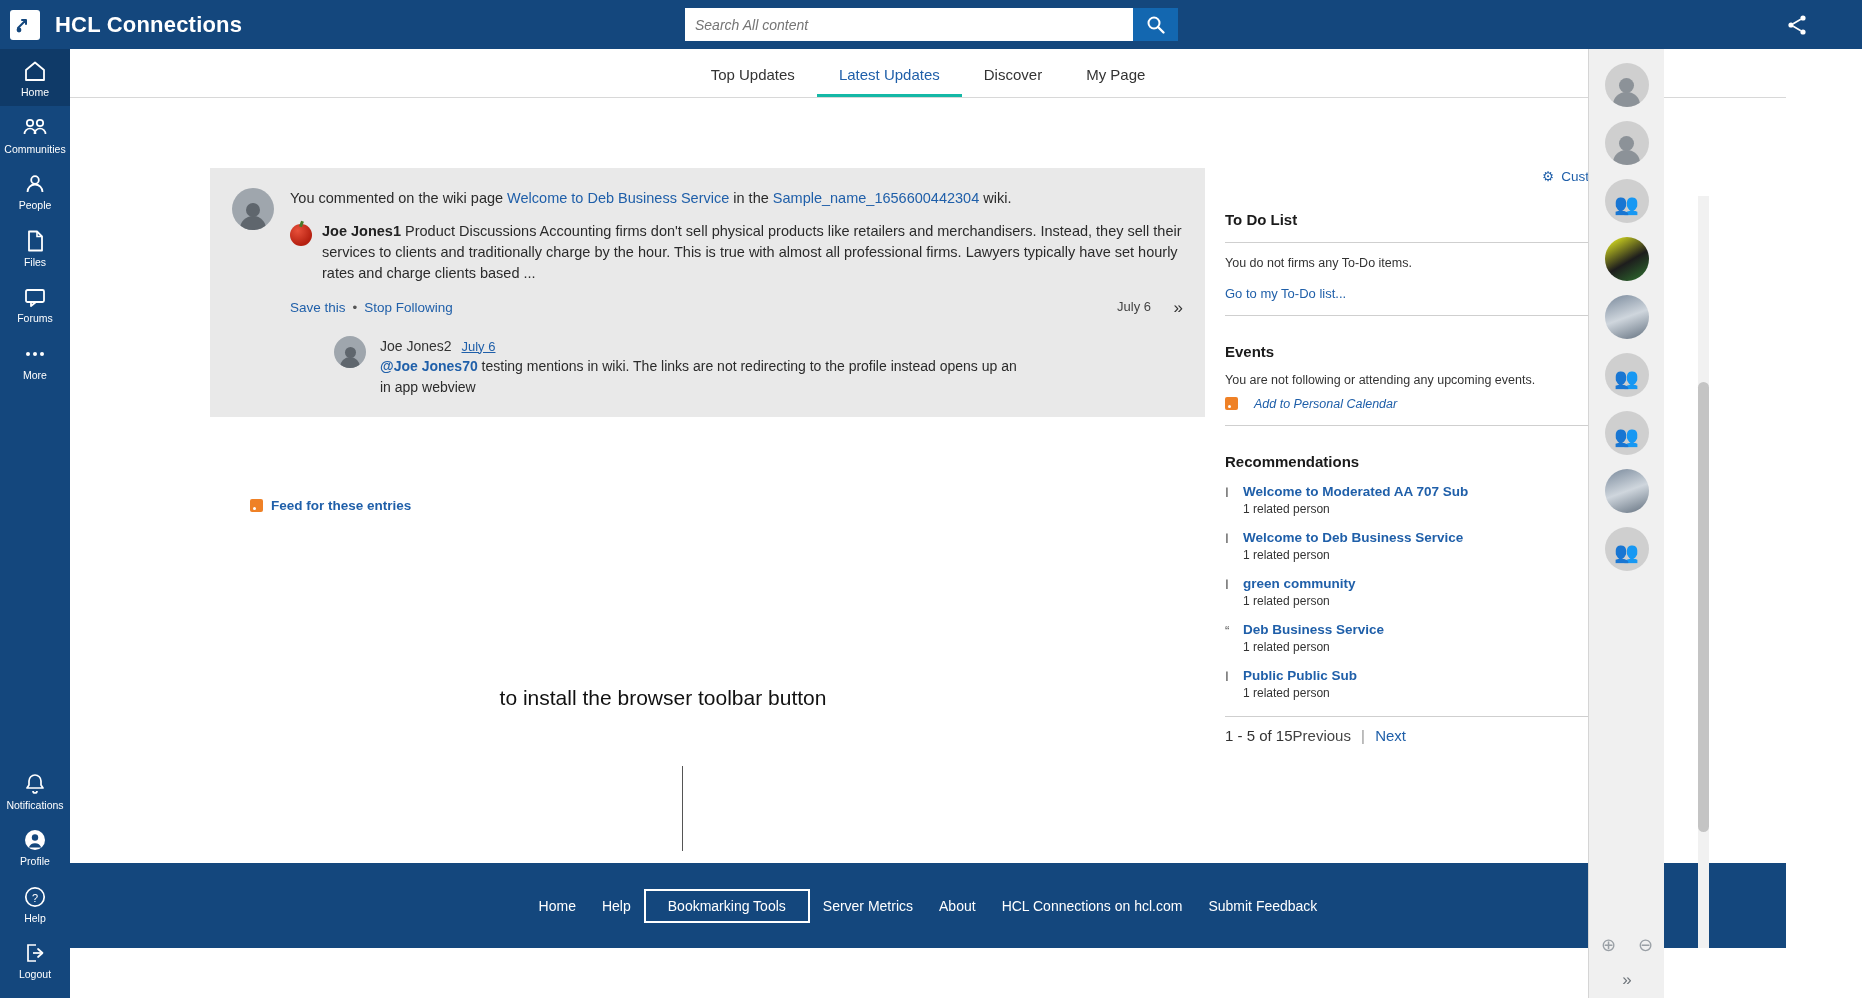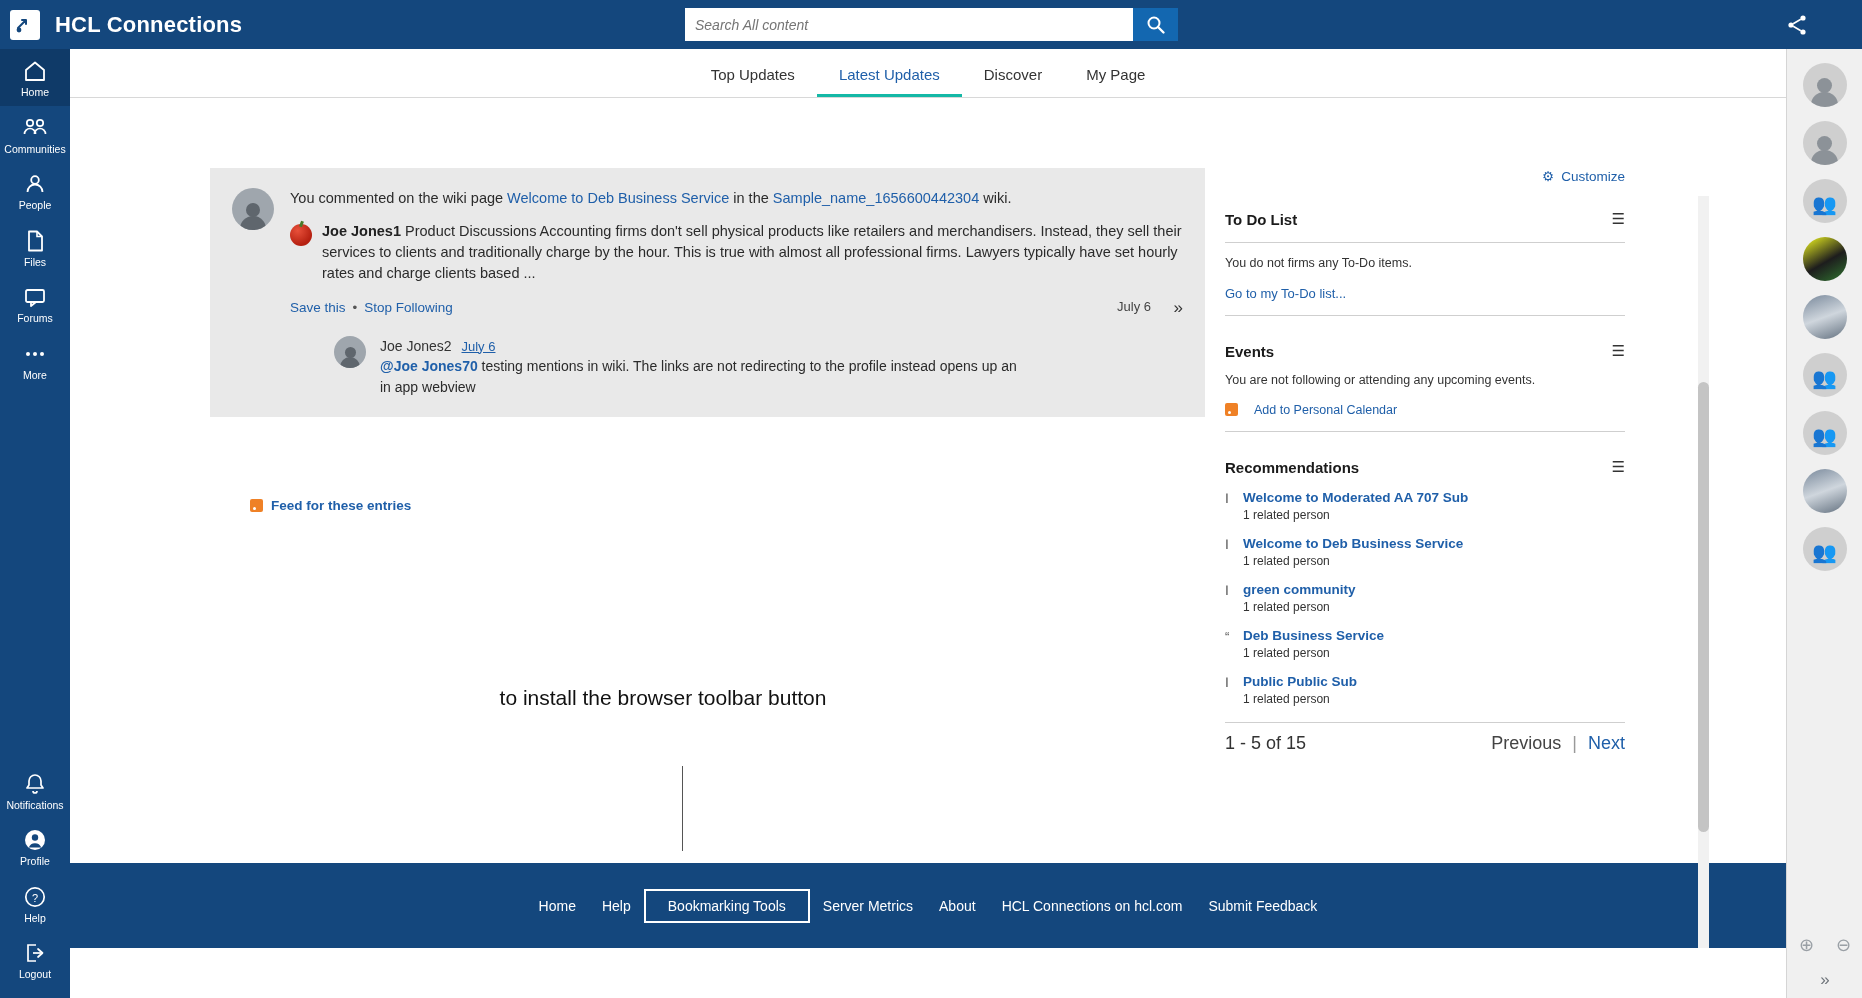--- a/index.html
+++ b/index.html
@@ -2,21 +2,21 @@
 <html><head>
 <meta charset="utf-8">
 <style>
   * { box-sizing: border-box; margin: 0; padding: 0; }
   html, body {
     width: 1862px; height: 998px;
     font-family: "Liberation Sans", sans-serif;
     background: #ffffff;
     overflow: hidden;
   }
-  .app { position: relative; width: 1862px; height: 998px; background:#0f766e; }
+  .app { position: relative; width: 1664px; height: 998px; background:#0f766e; }
 
   
   .topbar {
     position: absolute; top:0; left:0; width:1862px; height:49px;
     background:#14477d; display:flex; align-items:center;
   }
   .logo-box {
     width:49px; height:49px; display:flex; align-items:center; justify-content:center;
   }
   .logo-sq {
@@ -144,31 +144,31 @@
     color:#1f5fa9; font-size:13.5px; cursor:pointer;
   }
   .gear { margin-right:7px; color:#1f5fa9; }
   .widget { margin-top:26px; }
   .widget-head { display:flex; align-items:center; justify-content:space-between; }
   .widget-title { font-size:15px; font-weight:bold; color:#1b1b1b; }
   .hamb { color:#333; font-size:15px; cursor:pointer; }
   .widget-body { margin-top:13px; font-size:12.5px; color:#333; }
   .widget-link { display:block; margin-top:16px; color:#1f5fa9; font-size:13px; cursor:pointer; }
   .rule { border-top:1px solid #cfcfcf; margin-top:14px; }
-  .cal-row { display:flex; align-items:flex-start; margin-top:16px; }
+  .cal-row { display:flex; align-items:flex-start; margin-top:10px;font-style:italic; }
   .cal-link { color:#1f5fa9; font-size:12.5px; margin-left:8px; cursor:pointer; }
 
   .rec-item { display:flex; margin-top:14px; }
   .rec-icon { width:18px; flex:0 0 18px; color:#555; font-size:13px; padding-top:1px; }
   .rec-title { color:#1f5fa9; font-size:13.5px; font-weight:bold; cursor:pointer; }
   .rec-sub { font-size:12px; color:#333; margin-top:3px; }
   .pager {
-    display:flex; justify-content:space-between; align-items:center;
+    display:flex; align-items:center;
     border-top:1px solid #cfcfcf; margin-top:16px; padding-top:10px;
-    font-size:18px; color:#333;
+    font-size:15px; color:#333;
   }
   .pager .prev { color:#444; }
   .pager .divider { color:#999; margin:0 6px; }
   .pager .next { color:#1f5fa9; cursor:pointer; }
 
   
   .callout {
     position:absolute; left:363px; top:586px; width:460px;
     font-size:21px; color:#111; line-height:1.35; text-align:center;
   }

